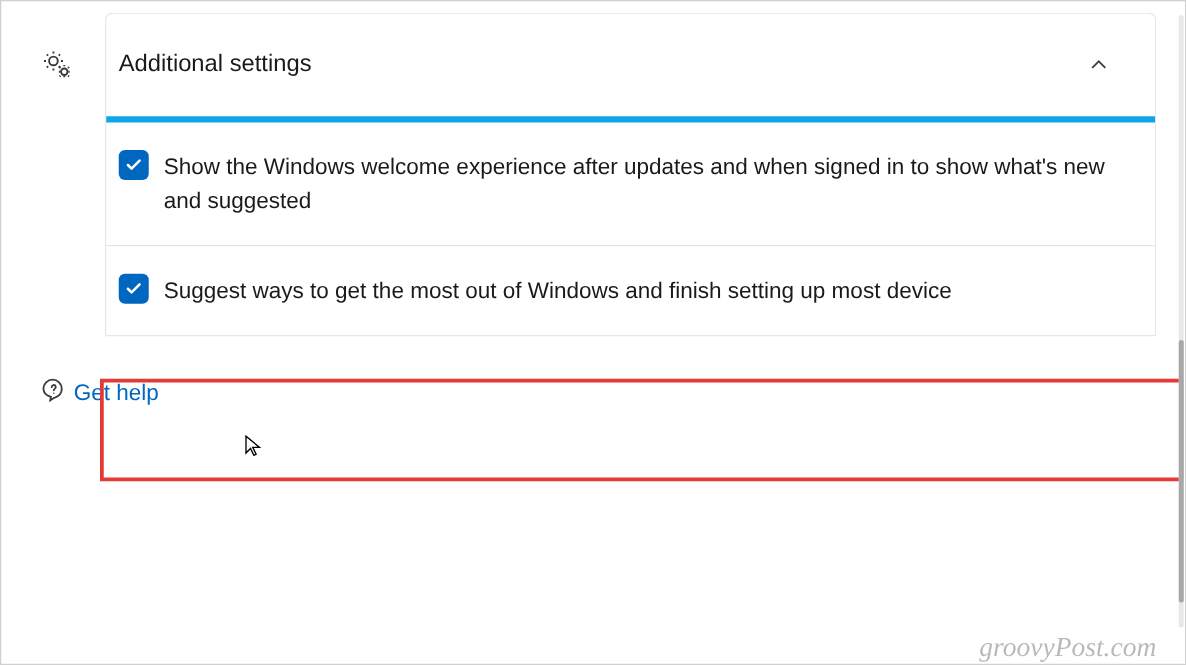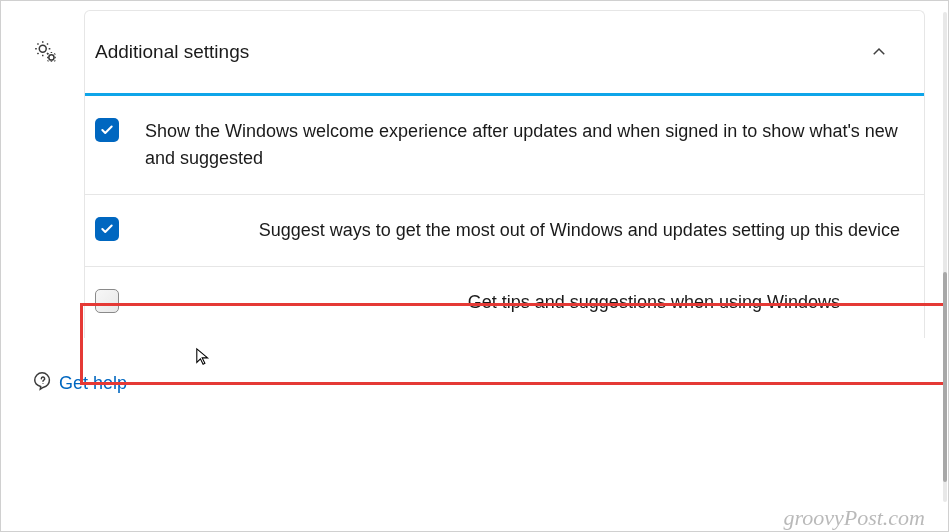--- a/index.html
+++ b/index.html
@@ -17,21 +17,21 @@
     }
     .panel {
       position: relative;
       margin-left: 72px;
       margin-right: 12px;
     }
     .header-row {
       display: flex;
       align-items: center;
       padding: 28px 24px 28px 0;
-      border-bottom: 3px solid #0ea5e9;
+      border-bottom: 5px solid #0ea5e9;
       cursor: pointer;
     }
     .settings-icon-wrap {
       width: 52px;
       display: flex;
       align-items: center;
       justify-content: flex-start;
       margin-left: -52px;
     }
     .header-title {
@@ -42,22 +42,21 @@
     }
     .chevron {
       width: 18px; height: 18px;
       margin-right: 12px;
     }
     .option-row {
       display: flex;
       align-items: flex-start;
       padding: 22px 24px 22px 10px;
       border-bottom: 1px solid #e6e6e6;
-      gap: 26px;
-      justify-content: space-between;
+      gap: 12px;
     }
     .option-row:last-of-type .option-label { padding-right: 60px; }
     .checkbox {
       flex-shrink: 0;
       width: 24px; height: 24px;
       border-radius: 5px;
       display: flex;
       align-items: center;
       justify-content: center;
       margin-top: 0;
@@ -188,27 +187,23 @@
       </div>
       <div class="option-label">Show the Windows welcome experience after updates and when signed in to show what's new and suggested</div>
     </div>
 
     <div class="option-row">
       <div class="checkbox checked">
         <svg class="checkmark" viewBox="0 0 24 24" fill="none" stroke="#fff" stroke-width="3.5" stroke-linecap="round" stroke-linejoin="round">
               <polyline points="4 12 9 17 20 6"></polyline>
             </svg>
       </div>
-      <div class="option-label">Suggest ways to get the most out of Windows and updates setting up this device</div>
-    </div>
-
-    <div class="option-row" style="border-bottom:none;">
-      <div class="checkbox unchecked"></div>
-      <div class="option-label">Get tips and suggestions when using Windows</div>
-    </div>
+      <div class="option-label">Suggest ways to get the most out of Windows and finish setting up most device</div>
+    </div>
+
     </div>
 
     <div class="highlight-box"></div>
   </div>
 
   <div class="links">
     <div class="link-row">
       <span class="link-icon">
         <svg viewBox="0 0 24 24" width="22" height="22" fill="none" stroke="#3a3a3a" stroke-width="1.6">
           <path d="M3 11a8 8 0 1 1 16 0c0 4-3 7-7 8l-3 2 .5-3c-3.5-1-6.5-3.5-6.5-7z"></path>

